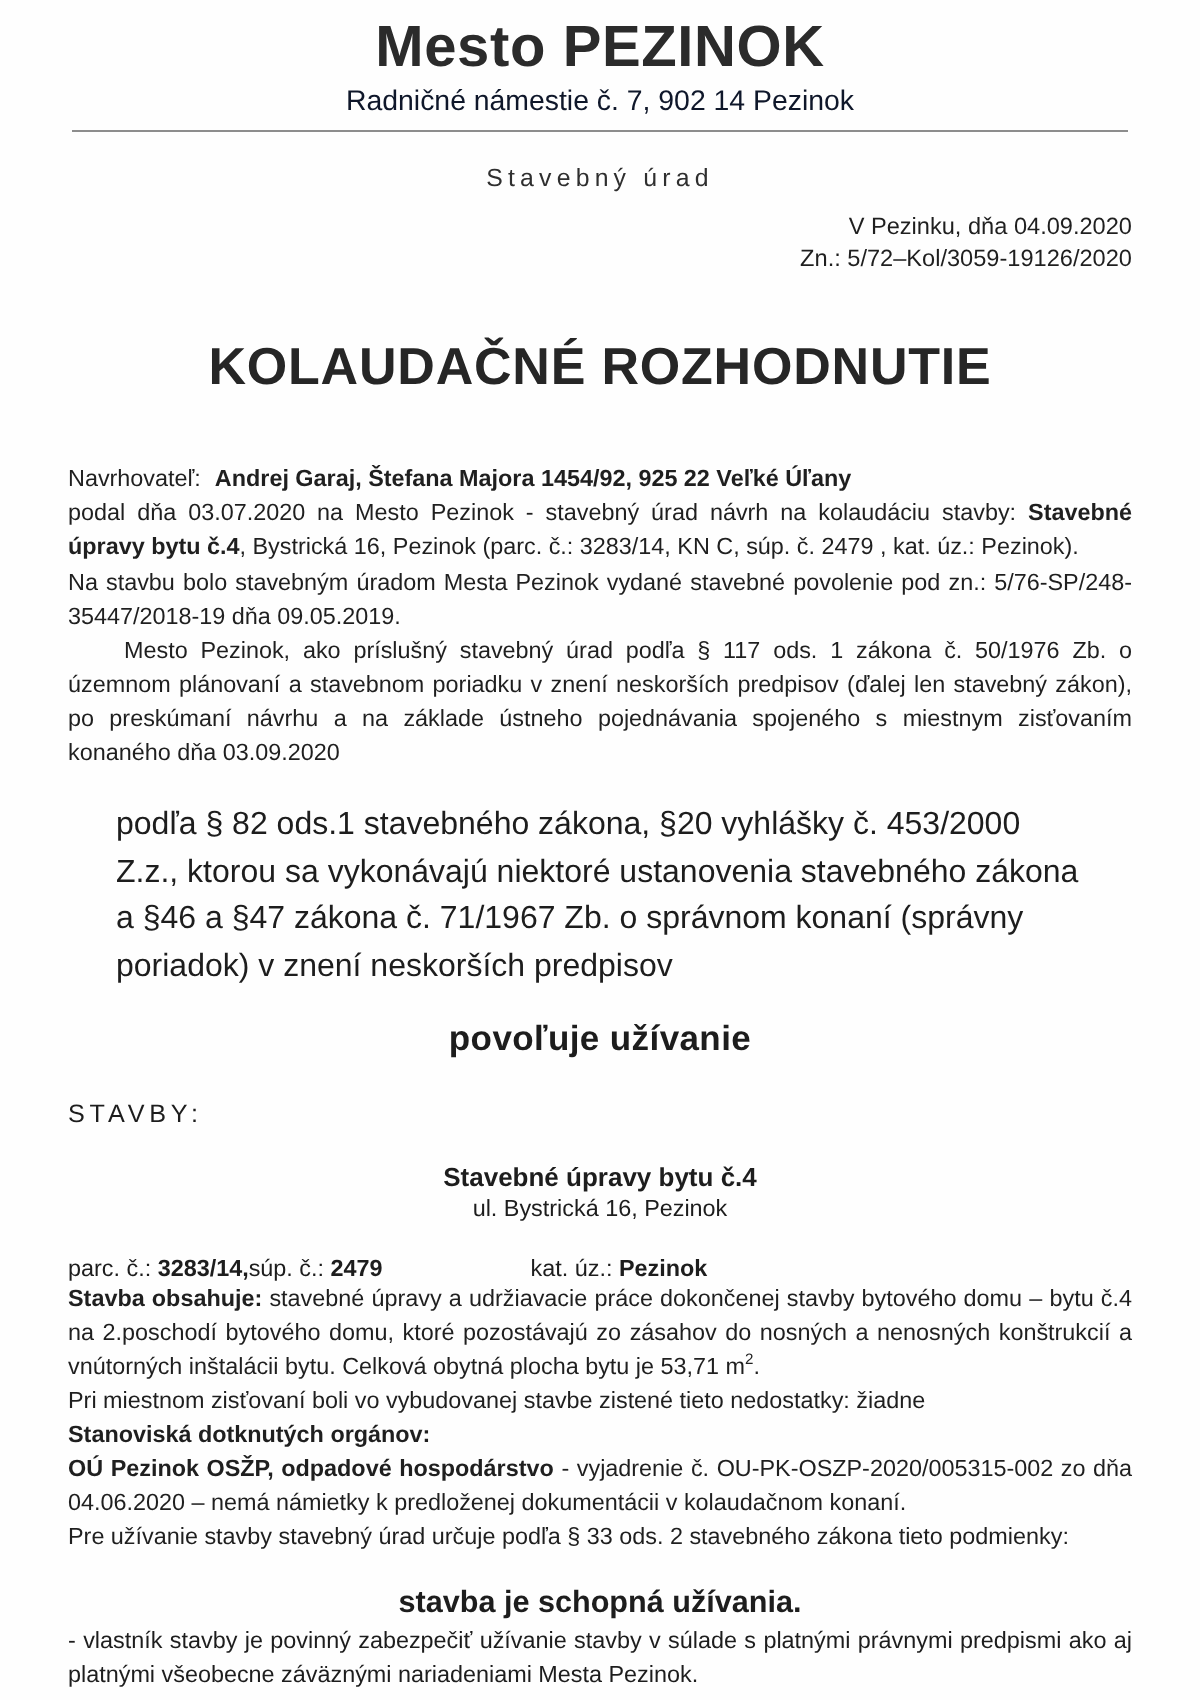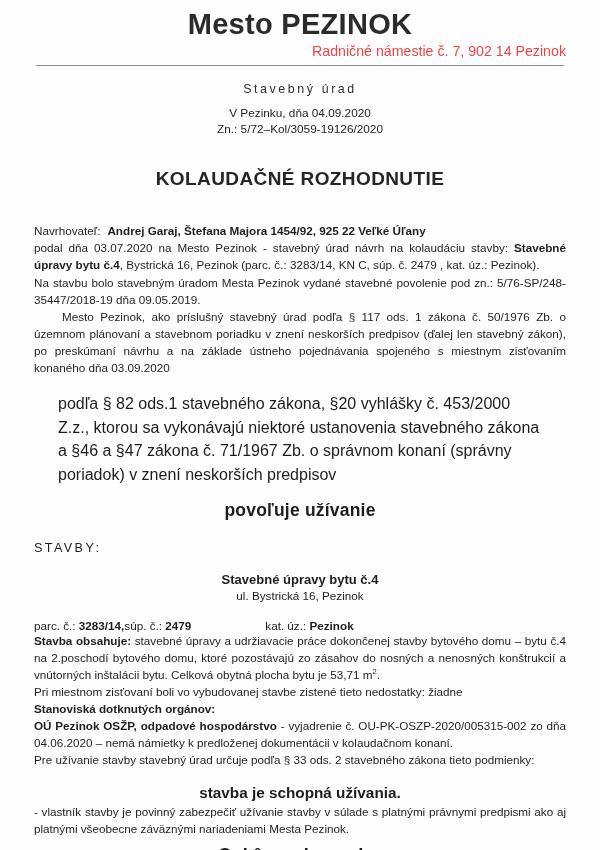--- a/index.html
+++ b/index.html
@@ -35,49 +35,48 @@
     font-size: 29px;
     font-weight: bold;
     letter-spacing: 0.3px;
     line-height: 1.06;
     color: #2b2b2b;
   }
   .org-address {
     font-size: 14.2px;
     line-height: 1.2;
     margin-top: 3px;
-    color: #ef4444;
-    text-align: right;
+    color: #0f172a;
   }
   .rule {
     border: 0;
     border-top: 1px solid #8d8d8d;
     margin: 5px 2px 0 2px;
     height: 0;
   }
   .dept {
     font-size: 12.4px;
     letter-spacing: 2.6px;
     margin-top: 16px;
     color: #2f2f2f;
   }
 
   
   .refblock {
     margin-top: 9px;
     font-size: 11.8px;
     line-height: 1.38;
-    text-align: center;
+    text-align: right;
     color: #1f1f1f;
   }
 
   
   .doc-title {
     text-align: center;
-    font-size: 19px;
+    font-size: 26px;
     font-weight: bold;
     letter-spacing: 0.4px;
     margin-top: 31px;
     color: #262626;
   }
 
   
   .body-text {
     font-size: 11.7px;
     line-height: 1.46;

